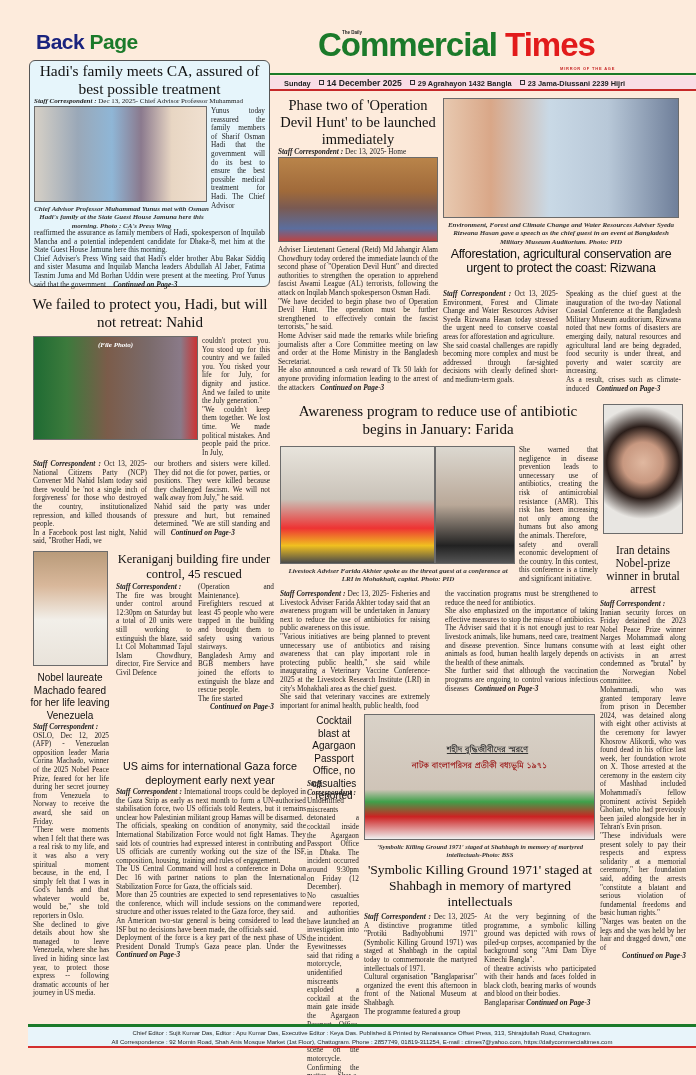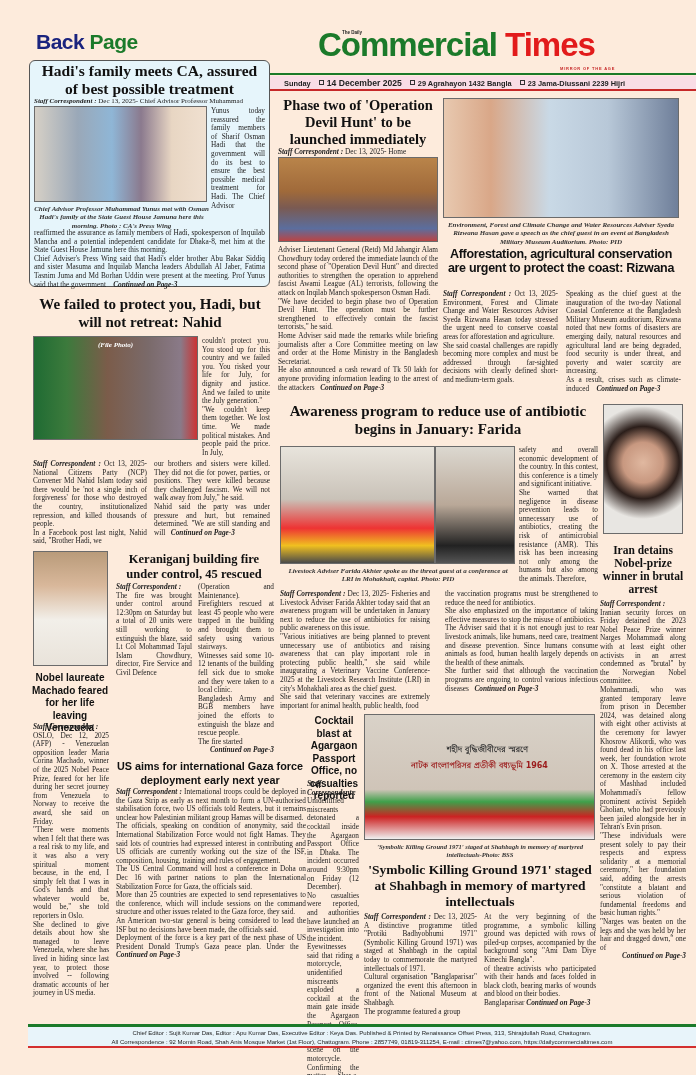--- a/index.html
+++ b/index.html
@@ -5,21 +5,21 @@
   * { box-sizing: border-box; margin: 0; padding: 0; }
   html, body { width: 696px; height: 1075px; background: #fdebdc; overflow: hidden; }
   body { position: relative; font-family: "DejaVu Serif", serif; color: #1a1a1a; }
   .abs { position: absolute; }
   .sans { font-family: "Liberation Sans", "DejaVu Sans", sans-serif; }
   .body-text { font-family: "Liberation Serif", serif; font-size: 7.3px; line-height: 8.6px; text-align: justify; color: #222; }
   .body-text p { margin: 0; }
   .byline { font-style: italic; font-weight: bold; }
   .cont { font-style: italic; font-weight: bold; }
   .caption { font-family: "Liberation Serif", serif; font-style: italic; font-weight: bold; font-size: 7px; line-height: 8.4px; text-align: center; color: #333; }
-  .headline { font-family: "Liberation Serif", serif; font-weight: bold; text-align: center; color: #111; }
+  .headline { font-family: "Liberation Serif", serif; font-weight: normal; text-align: center; color: #111; }
   .photo { border: 1px solid #6b6b6b; overflow: hidden; }
 
   
   .backpage { left: 36px; top: 30px; font-family: "Liberation Sans", sans-serif; font-weight: bold; font-size: 21px; letter-spacing: -0.5px; }
   .backpage .b1 { color: #1a237e; }
   .backpage .b2 { color: #1b7a2a; }
   .mast { left: 318px; top: 26px; font-family: "Liberation Sans", sans-serif; font-weight: bold; font-size: 33px; letter-spacing: -1px; line-height: 38px; }
   .mast .c { color: #1b7a2a; }
   .mast .t { color: #e21b1b; }
   .thedaily { left: 342px; top: 30px; font-family: "Liberation Sans", sans-serif; font-size: 4.5px; font-weight: bold; color: #222; }
@@ -123,22 +123,22 @@
 <div class="abs body-text" style="left:154px; top:460px; width:116px;">
   <p>our brothers and sisters were killed. They did not die for power, parties, or positions. They were killed because they challenged fascism. We will not walk away from July," he said.</p>
   <p><span>Nahid said the party was under pressure and hurt, but remained determined. "We are still standing and will</span> &nbsp; <span class="cont">Continued on Page-3</span></p>
 </div>
 
 <div class="abs headline" style="left:278px; top:403px; width:320px; font-size:15px; line-height:17.5px;">Awareness program to reduce use of antibiotic begins in January: Farida</div>
 <div class="abs photo ph-farida" style="left:280px; top:446px; width:155px; height:118px;"></div>
 <div class="abs photo ph-farida2" style="left:435px; top:446px; width:80px; height:118px;"></div>
 <div class="abs caption" style="left:282px; top:567px; width:232px;">Livestock Adviser Farida Akhter spoke as the threat guest at a conference at LRI in Mohakhali, capital. Photo: PID</div>
 <div class="abs body-text" style="left:519px; top:446px; width:79px;">
+  <p>She warned that negligence in disease prevention leads to unnecessary use of antibiotics, creating the risk of antimicrobial resistance (AMR). This risk has been increasing not only among the humans but also among the animals. Therefore,</p>
   <p>safety and overall economic development of the country. In this contest, this conference is a timely and significant initiative.</p>
-  <p>She warned that negligence in disease prevention leads to unnecessary use of antibiotics, creating the risk of antimicrobial resistance (AMR). This risk has been increasing not only among the humans but also among the animals. Therefore,</p>
 </div>
 <div class="abs body-text" style="left:280px; top:590px; width:150px;">
   <p><span class="byline">Staff Correspondent :</span> <span>Dec 13, 2025- Fisheries and Livestock Adviser Farida Akhter today said that an awareness program will be undertaken in January next to reduce the use of antibiotics for raising public awareness on this issue.</span></p>
   <p>"Various initiatives are being planned to prevent unnecessary use of antibiotics and raising awareness that can play important role in protecting public health," she said while inaugurating a Veterinary Vaccine Conference-2025 at the Livestock Research Institute (LRI) in city's Mohakhali area as the chief guest.</p>
   <p>She said that veterinary vaccines are extremely important for animal health, public health, food</p>
 </div>
 <div class="abs body-text" style="left:445px; top:590px; width:153px;">
   <p>the vaccination programs must be strengthened to reduce the need for antibiotics.</p>
   <p>She also emphasized on the importance of taking effective measures to stop the misuse of antibiotics.</p>
   <p>The Adviser said that it is not enough just to rear livestock animals, like humans, need care, treatment and disease prevention. Since humans consume animals as food, human health largely depends on the health of these animals.</p>
@@ -155,32 +155,31 @@
   <p>"Narges was beaten on the legs and she was held by her hair and dragged down," one of</p>
   <p style="text-align:right;" class="cont">Continued on Page-3</p>
 </div>
 
 <div class="abs photo ph-machado" style="left:33px; top:551px; width:75px; height:115px;"></div>
 <div class="abs headline" style="left:30px; top:672px; width:80px; font-size:10px; line-height:12.5px; font-family:'Liberation Sans', sans-serif;">Nobel laureate Machado feared for her life leaving Venezuela</div>
 <div class="abs body-text" style="left:33px; top:723px; width:76px;">
   <p class="byline">Staff Correspondent :</p>
   <p>OSLO, Dec 12, 2025 (AFP) - Venezuelan opposition leader Maria Corina Machado, winner of the 2025 Nobel Peace Prize, feared for her life during her secret journey from Venezuela to Norway to receive the award, she said on Friday.</p>
   <p>"There were moments when I felt that there was a real risk to my life, and it was also a very spiritual moment because, in the end, I simply felt that I was in God's hands and that whatever would be, would be," she told reporters in Oslo.</p>
-  <p>She declined to give details about how she managed to leave Venezuela, where she has lived in hiding since last year, to protect those involved -- following dramatic accounts of her journey in US media.</p>
+  <p>She declined to give details about how she managed to leave Venezuela, where she has lived in hiding since last year, to protect those express -- following dramatic accounts of her journey in US media.</p>
 </div>
 
 <div class="abs headline" style="left:114px; top:552px; width:160px; font-size:12.5px; line-height:15px;">Keraniganj building fire under control, 45 rescued</div>
 <div class="abs body-text" style="left:116px; top:583px; width:76px;">
   <p class="byline">Staff Correspondent :</p>
   <p>The fire was brought under control around 12:30pm on Saturday but a total of 20 units were still working to extinguish the blaze, said Lt Col Mohammad Tajul Islam Chowdhury, director, Fire Service and Civil Defence</p>
 </div>
 <div class="abs body-text" style="left:198px; top:583px; width:76px;">
   <p>(Operation and Maintenance).</p>
   <p>Firefighters rescued at least 45 people who were trapped in the building and brought them to safety using various stairways.</p>
-  <p>Witnesses said some 10-12 tenants of the building fell sick due to smoke and they were taken to a local clinic.</p>
   <p>Bangladesh Army and BGB members have joined the efforts to extinguish the blaze and rescue people.</p>
   <p>The fire started</p>
   <p style="text-align:right;" class="cont">Continued on Page-3</p>
 </div>
 
 <div class="abs headline" style="left:114px; top:760px; width:192px; font-size:10.8px; line-height:13.5px; font-family:'Liberation Sans', sans-serif;">US aims for international Gaza force deployment early next year</div>
 <div class="abs body-text" style="left:116px; top:788px; width:190px;">
   <p><span class="byline">Staff Correspondent :</span> <span>International troops could be deployed in the Gaza Strip as early as next month to form a UN-authorised stabilisation force, two US officials told Reuters, but it remains unclear how Palestinian militant group Hamas will be disarmed.</span></p>
   <p>The officials, speaking on condition of anonymity, said the International Stabilization Force would not fight Hamas. They said lots of countries had expressed interest in contributing and US officials are currently working out the size of the ISF, composition, housing, training and rules of engagement.</p>
   <p>The US Central Command will host a conference in Doha on Dec 16 with partner nations to plan the International Stabilization Force for Gaza, the officials said.</p>
@@ -195,22 +194,22 @@
 <div class="abs body-text" style="left:307px; top:780px; width:52px;">
   <p class="byline">Staff Correspondent :</p>
   <p>Unidentified miscreants detonated a cocktail inside the Agargaon Passport Office in Dhaka. The incident occurred around 9:30pm on Friday (12 December).</p>
   <p>No casualties were reported, and authorities have launched an investigation into the incident.</p>
   <p>Eyewitnesses said that riding a motorcycle, unidentified miscreants exploded a cocktail at the main gate inside the Agargaon Passport Office. Later, they quickly fled the scene on the motorcycle.</p>
   <p>Confirming the matter, Sher-e-Bangla Nagar Police Station Officer-in-Charge (OC) Md Monirul Islam, said,</p>
 
 </div>
 
 <div class="abs photo ph-shahbagh" style="left:364px; top:714px; width:231px; height:126px;">
-  <div class="bn-text" style="position:absolute; top:28px; left:16px; right:0; font-size:8px; color:#333;">শহীদ বুদ্ধিজীবীদের স্মরণে</div>
-  <div class="bn-text" style="position:absolute; top:44px; left:0; right:0; font-size:8px;">নাটক বাংলাপরিসর প্রতীকী বধ্যভূমি 1964</div>
+  <div class="bn-text" style="position:absolute; top:28px; left:16px; right:0; font-size:8px; color:#333;text-decoration:underline;">শহীদ বুদ্ধিজীবীদের স্মরণে</div>
+  <div class="bn-text" style="position:absolute; top:44px; left:0; right:0; font-size:8px;">নাটক বাংলাপরিসর প্রতীকী বধ্যভূমি ১৯৭১</div>
 </div>
 <div class="abs caption" style="left:364px; top:843px; width:232px; font-size:6.6px;">'Symbolic Killing Ground 1971' staged at Shahbagh in memory of martyred intellectuals-Photo: BSS</div>
 <div class="abs headline" style="left:364px; top:862px; width:232px; font-size:13.5px; line-height:16px;">'Symbolic Killing Ground 1971' staged at Shahbagh in memory of martyred intellectuals</div>
 <div class="abs body-text" style="left:364px; top:913px; width:113px;">
   <p><span class="byline">Staff Correspondent :</span> <span>Dec 13, 2025- A distinctive programme titled "Protiki Badhyobhumi 1971" (Symbolic Killing Ground 1971) was staged at Shahbagh in the capital today to commemorate the martyred intellectuals of 1971.</span></p>
   <p>Cultural organisation "Banglaparisar" organized the event this afternoon in front of the National Museum at Shahbagh.</p>
   <p>The programme featured a group</p>
 </div>
 <div class="abs body-text" style="left:484px; top:913px; width:112px;">
   <p>At the very beginning of the programme, a symbolic killing ground was depicted with rows of piled-up corpses, accompanied by the background song "Ami Dam Diye Kinechi Bangla".</p>

